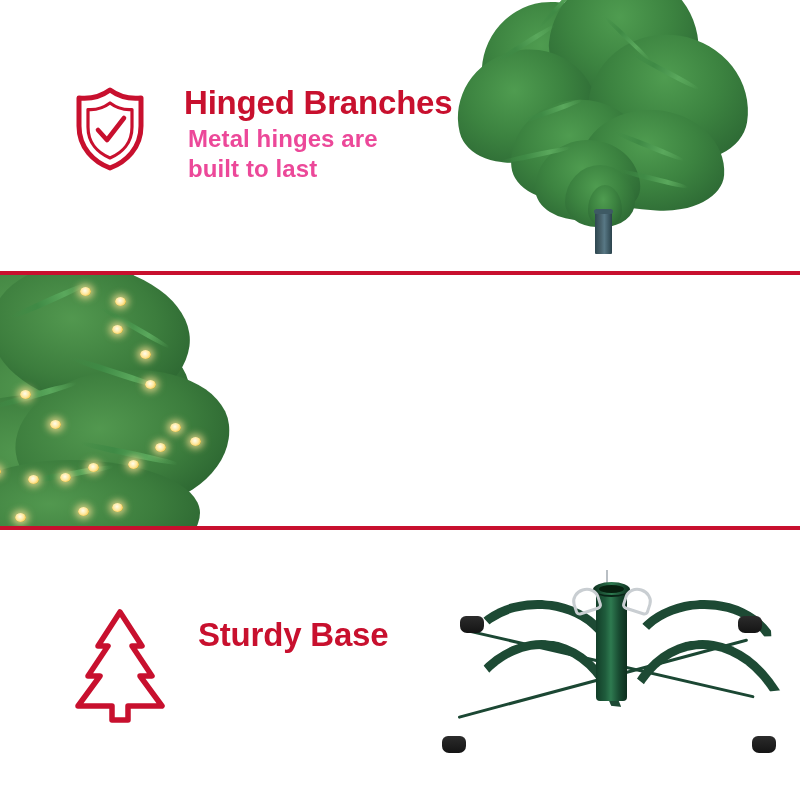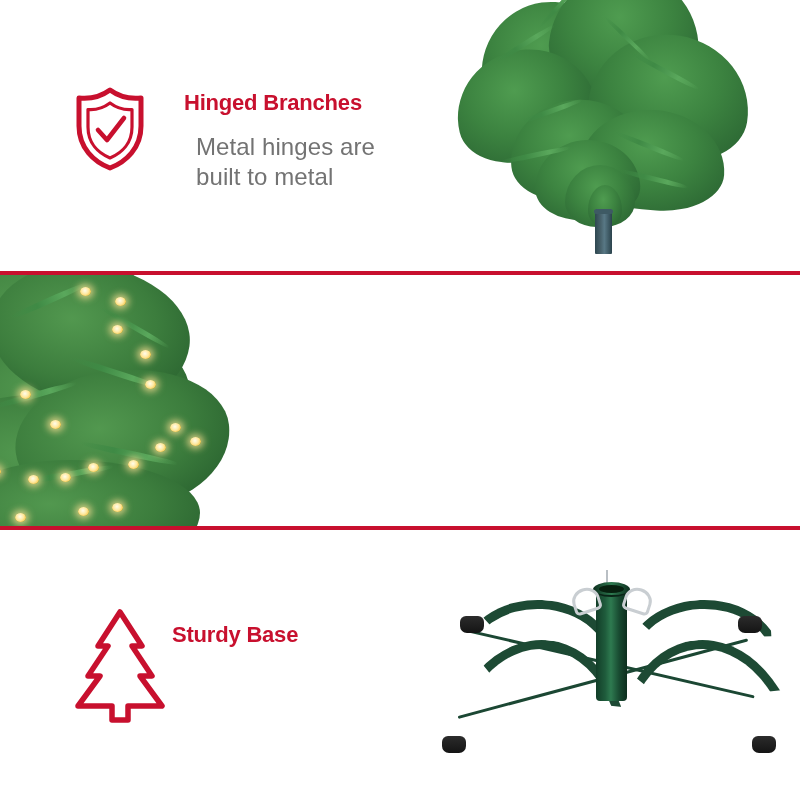--- a/index.html
+++ b/index.html
@@ -41,36 +41,36 @@
     background: #C8102E;
   }
   #divider-top    { top: 271px; }
   #divider-bottom { top: 526px; }
 
   
   .text-block { position: absolute; }
   .feature-title {
     color: #C8102E;
     font-weight: bold;
-    font-size: 22px;
+    font-size: 33px;
     line-height: 34px;
     letter-spacing: -0.2px;
     margin: 0 0 4px 0;
     white-space: nowrap;
   }
   .feature-desc {
-    color: #737373;
-    font-weight: 400;
+    color: #ec4899;
+    font-weight: 700;
     font-size: 24px;
     line-height: 30px;
     letter-spacing: 0.1px;
-    margin: 12px;
+    margin: 4px;
   }
   #text-hinged { left: 184px; top: 86px; text-align: left; }
-  #text-base   { left: 172px; top: 618px; text-align: left; }
+  #text-base   { left: 198px; top: 618px; text-align: left; }
 
   
   .icon-wrap { position: absolute; }
   #icon-shield { left: 74px; top: 86px; }
   #icon-tree   { left: 72px; top: 606px; }
 
   
   #photo-branch {
     position: absolute;
     left: 440px;
@@ -235,21 +235,21 @@
         <path d="M36 4 C25 12, 14 13, 5 12 L5 40 C5 62, 20 76, 36 82 C52 76, 67 62, 67 40 L67 12 C58 13, 47 12, 36 4 Z" fill="none" stroke="#C8102E" stroke-width="5" stroke-linejoin="round"></path>
         <path d="M36 17 C28 23, 20 24, 14 23.5 L14 41 C14 57, 24 67, 36 72 C48 67, 58 57, 58 41 L58 23.5 C52 24, 44 23, 36 17 Z" fill="none" stroke="#C8102E" stroke-width="3.2" stroke-linejoin="round"></path>
         <path d="M24 44 L33 54 L50 32" fill="none" stroke="#C8102E" stroke-width="4.6" stroke-linecap="round" stroke-linejoin="round"></path>
       </svg>
     </div>
 
     <div class="text-block" id="text-hinged">
       <p class="feature-title">Hinged Branches</p>
       <p class="feature-desc">
         <span>Metal hinges are</span><br>
-        <span>built to metal</span>
+        <span>built to last</span>
       </p>
     </div>
   </div>
 
   <div class="divider" id="divider-top"></div>
 
   <div class="panel" id="panel-pvc">
 
     <div id="photo-littree">
       <div class="lit-mass" style="left:-30px; top:-30px; width:230px; height:170px;"></div>

